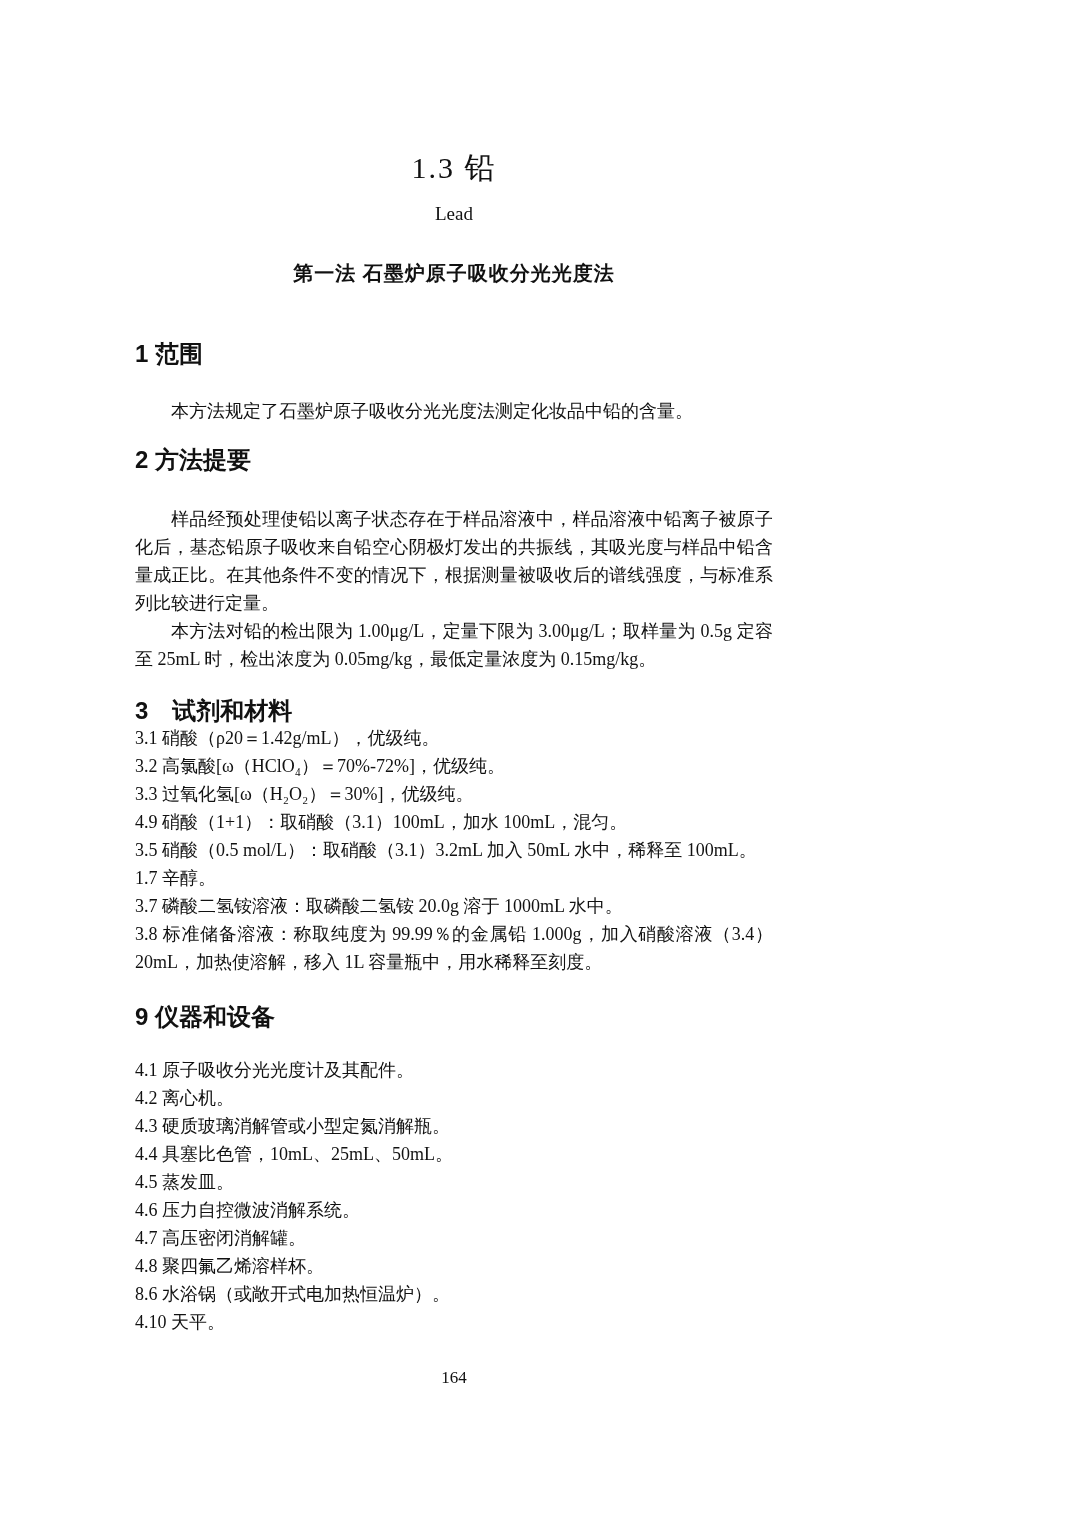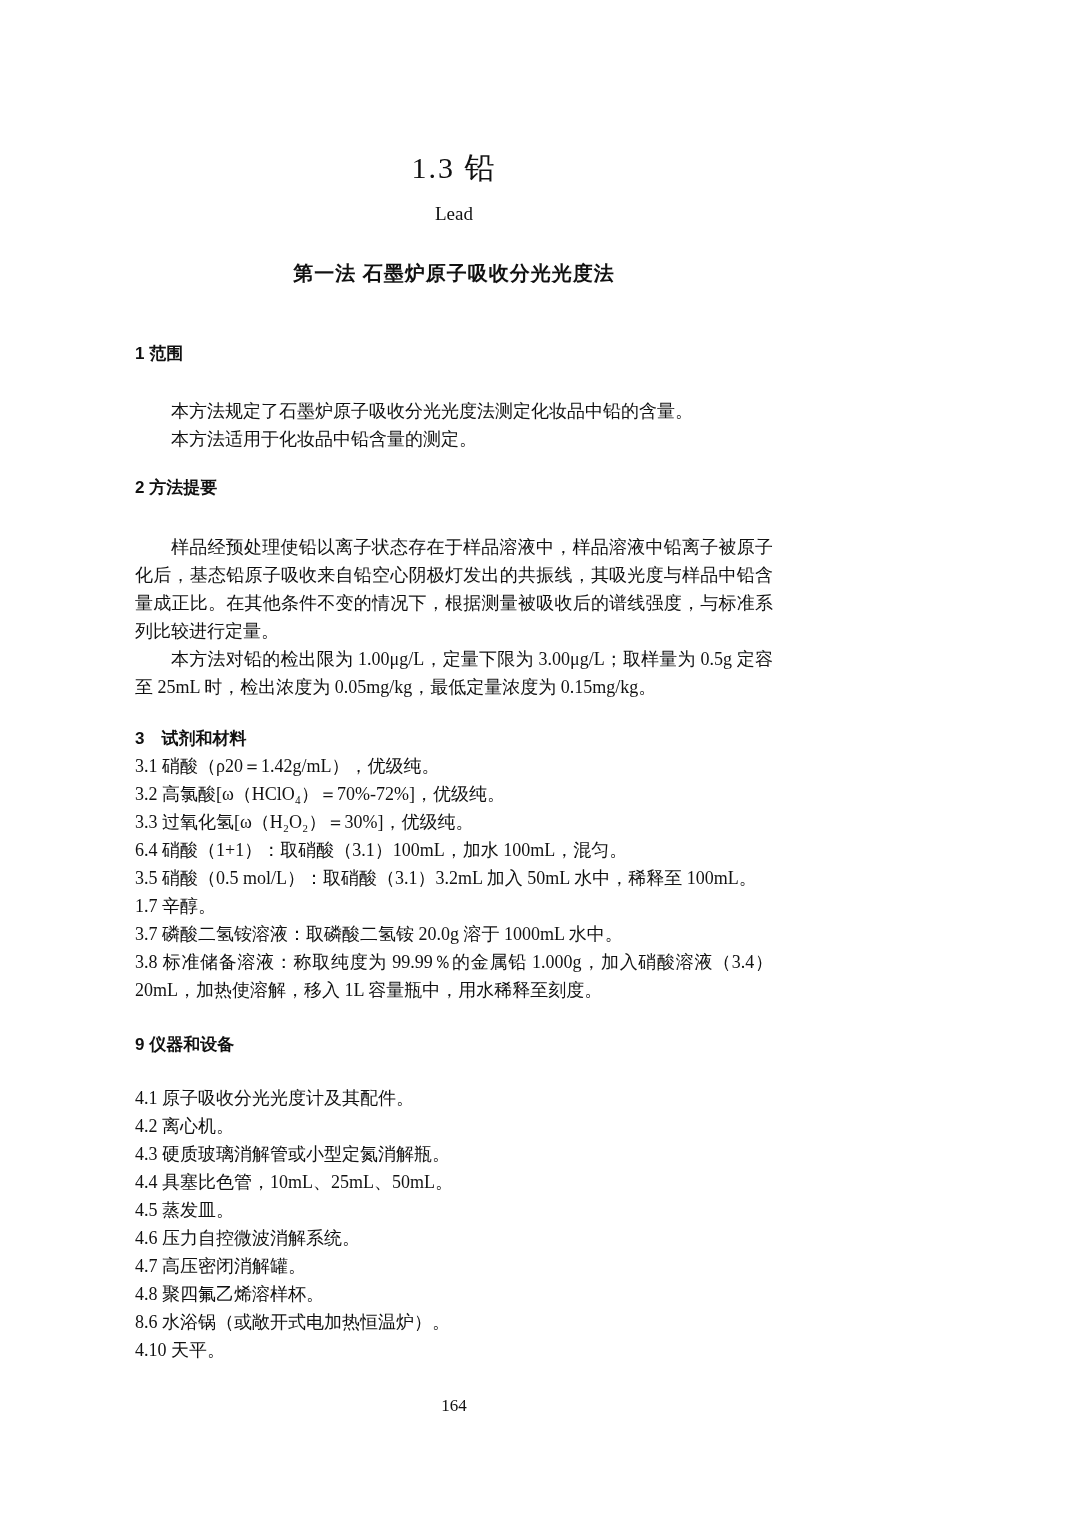--- a/index.html
+++ b/index.html
@@ -41,21 +41,21 @@
     margin: 34px 0 0 0;
     font-family: "Liberation Sans", "DejaVu Sans", sans-serif;
     font-size: 20px;
     font-weight: 700;
     line-height: 26px;
     text-align: center;
     letter-spacing: 1px;
   }
   .sec-heading {
     font-family: "Liberation Sans", "DejaVu Sans", sans-serif;
-    font-size: 17px;
+    font-size: 24px;
     font-weight: 700;
     line-height: 26px;
     margin: 0;
   }
   .sec-1 { margin-top: 55px; }
   .sec-2 { margin-top: 22px; }
   .sec-3 { margin-top: 25px; }
   .sec-4 { margin-top: 28px; }
   p.body {
     font-size: 18px;
@@ -80,31 +80,30 @@
 
 <div class="page">
   <div class="content">
 
     <h1 class="title">1.3 铅</h1>
     <div class="subtitle">Lead</div>
     <h2 class="method-heading">第一法 石墨炉原子吸收分光光度法</h2>
 
     <h3 class="sec-heading sec-1">1 范围</h3>
     <p class="body indent mt30">本方法规定了石墨炉原子吸收分光光度法测定化妆品中铅的含量。</p>
-    <p class="body indent">本方法适用于化妆品中铅含量的测定。</p>
 
     <h3 class="sec-heading sec-2">2 方法提要</h3>
     <p class="body indent mt32">样品经预处理使铅以离子状态存在于样品溶液中，样品溶液中铅离子被原子化后，基态铅原子吸收来自铅空心阴极灯发出的共振线，其吸光度与样品中铅含量成正比。在其他条件不变的情况下，根据测量被吸收后的谱线强度，与标准系列比较进行定量。</p>
     <p class="body indent">本方法对铅的检出限为 1.00μg/L，定量下限为 3.00μg/L；取样量为 0.5g 定容至 25mL 时，检出浓度为 0.05mg/kg，最低定量浓度为 0.15mg/kg。</p>
 
     <h3 class="sec-heading sec-3">3　试剂和材料</h3>
     <p class="body">3.1 硝酸（ρ20＝1.42g/mL），优级纯。</p>
     <p class="body">3.2 高氯酸[ω（HClO₄）＝70%-72%]，优级纯。</p>
     <p class="body">3.3 过氧化氢[ω（H₂O₂）＝30%]，优级纯。</p>
-    <p class="body">6.4 硝酸（1+1）：取硝酸（3.1）100mL，加水 100mL，混匀。</p>
+    <p class="body">4.9 硝酸（1+1）：取硝酸（3.1）100mL，加水 100mL，混匀。</p>
     <p class="body">3.5 硝酸（0.5 mol/L）：取硝酸（3.1）3.2mL 加入 50mL 水中，稀释至 100mL。</p>
     <p class="body">1.7 辛醇。</p>
     <p class="body">3.7 磷酸二氢铵溶液：取磷酸二氢铵 20.0g 溶于 1000mL 水中。</p>
     <p class="body">3.8 标准储备溶液：称取纯度为 99.99％的金属铅 1.000g，加入硝酸溶液（3.4）20mL，加热使溶解，移入 1L 容量瓶中，用水稀释至刻度。</p>
 
     <h3 class="sec-heading sec-4">9 仪器和设备</h3>
     <p class="body mt26">4.1 原子吸收分光光度计及其配件。</p>
     <p class="body">4.2 离心机。</p>
     <p class="body">4.3 硬质玻璃消解管或小型定氮消解瓶。</p>
     <p class="body">4.4 具塞比色管，10mL、25mL、50mL。</p>

